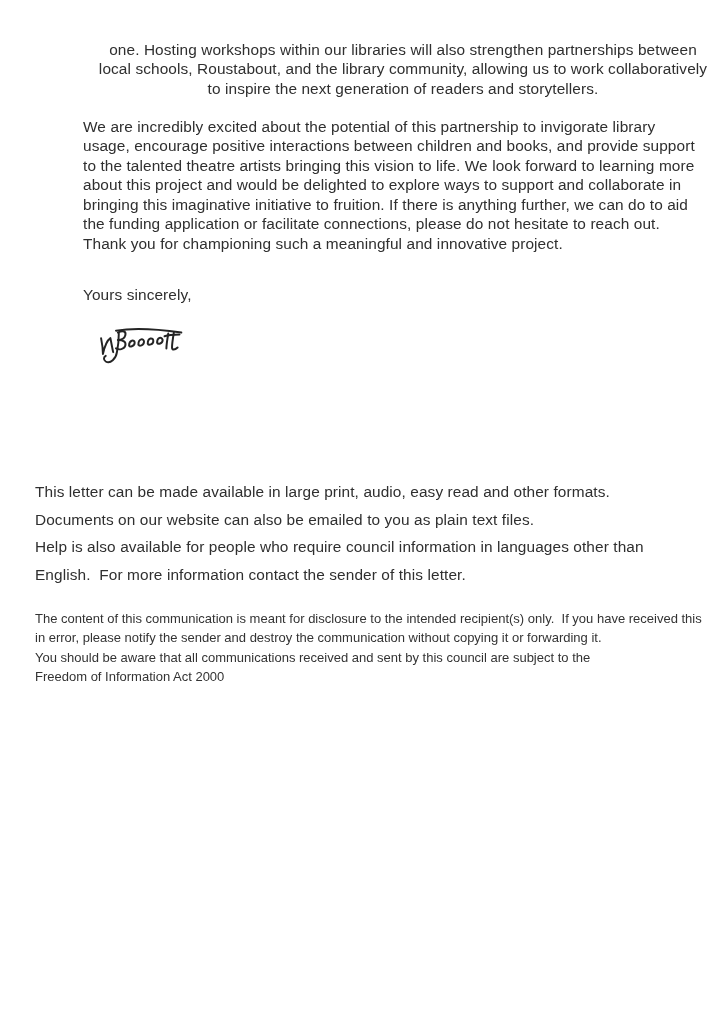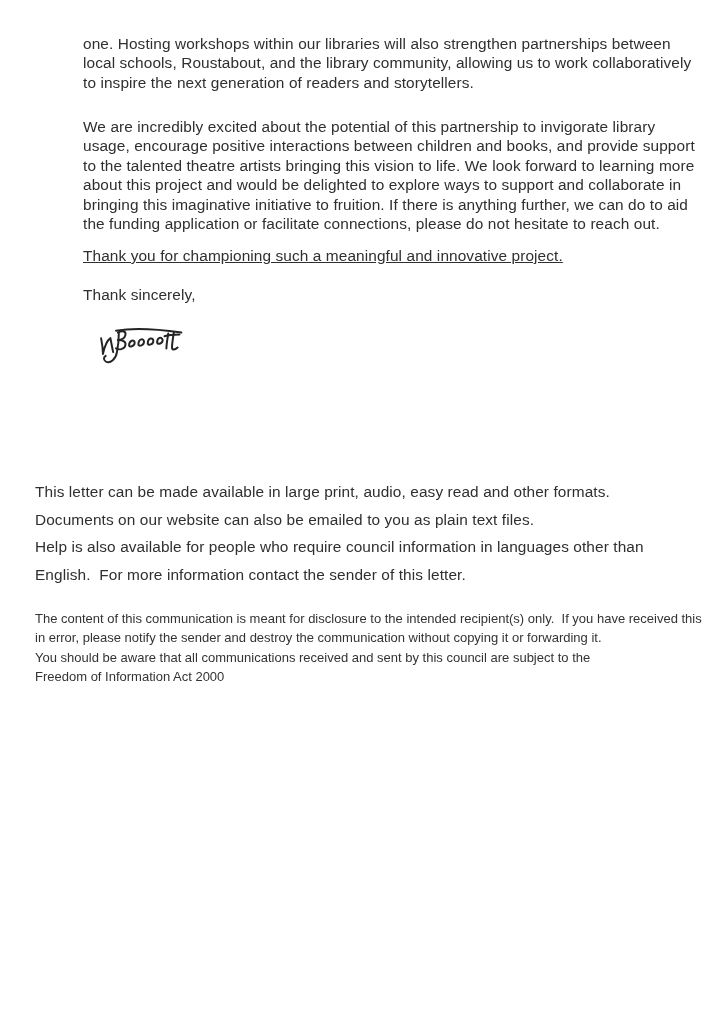--- a/index.html
+++ b/index.html
@@ -15,23 +15,23 @@
   }
   .body-block {
     position: absolute;
     left: 83px;
     width: 640px;
     font-size: 15.4px;
     line-height: 19.4px;
     white-space: pre;
     letter-spacing: 0.1px;
   }
-  #paragraph-1 { top: 34px; }
+  #paragraph-1 { top: 40px; text-align: center; }
   #paragraph-2 { top: 117px; }
-  #paragraph-3 { top: 246px; text-decoration: underline; }
+  #paragraph-3 { top: 234px; }
   #closing     { top: 285px; }
 
   .signature-svg {
     position: absolute;
     left: 97px;
     top: 326px;
   }
   .signature-svg path {
     fill: none;
     stroke: #242424;
@@ -72,21 +72,21 @@
 
   <div class="body-block" id="paragraph-2">We are incredibly excited about the potential of this partnership to invigorate library
 usage, encourage positive interactions between children and books, and provide support
 to the talented theatre artists bringing this vision to life. We look forward to learning more
 about this project and would be delighted to explore ways to support and collaborate in
 bringing this imaginative initiative to fruition. If there is anything further, we can do to aid
 the funding application or facilitate connections, please do not hesitate to reach out.</div>
 
   <div class="body-block" id="paragraph-3">Thank you for championing such a meaningful and innovative project.</div>
 
-  <div class="body-block" id="closing">Thank sincerely,</div>
+  <div class="body-block" id="closing">Yours sincerely,</div>
 
   <svg class="signature-svg" width="94" height="42" viewBox="0 0 100 45" role="img">
 
     <path d="M4,13 C5,18 6,25 6,30 C8,21 11,15 14,13 C15,18 16,24 17,28"></path>
 
     <path d="M22,7 C28,4 31,6 30,10 C29,14 25,15 22,15 C28,15 31,17 30,21 C29,25 23,26 20,24"></path>
 
     <path d="M23,8 C23,15 22,23 21,28 C20,35 14,41 9,38 C6,36 7,33 9,32"></path>
 
     <path d="M34,21 C34,15 40,14 40,18 C40,22 34,23 34,21"></path>

